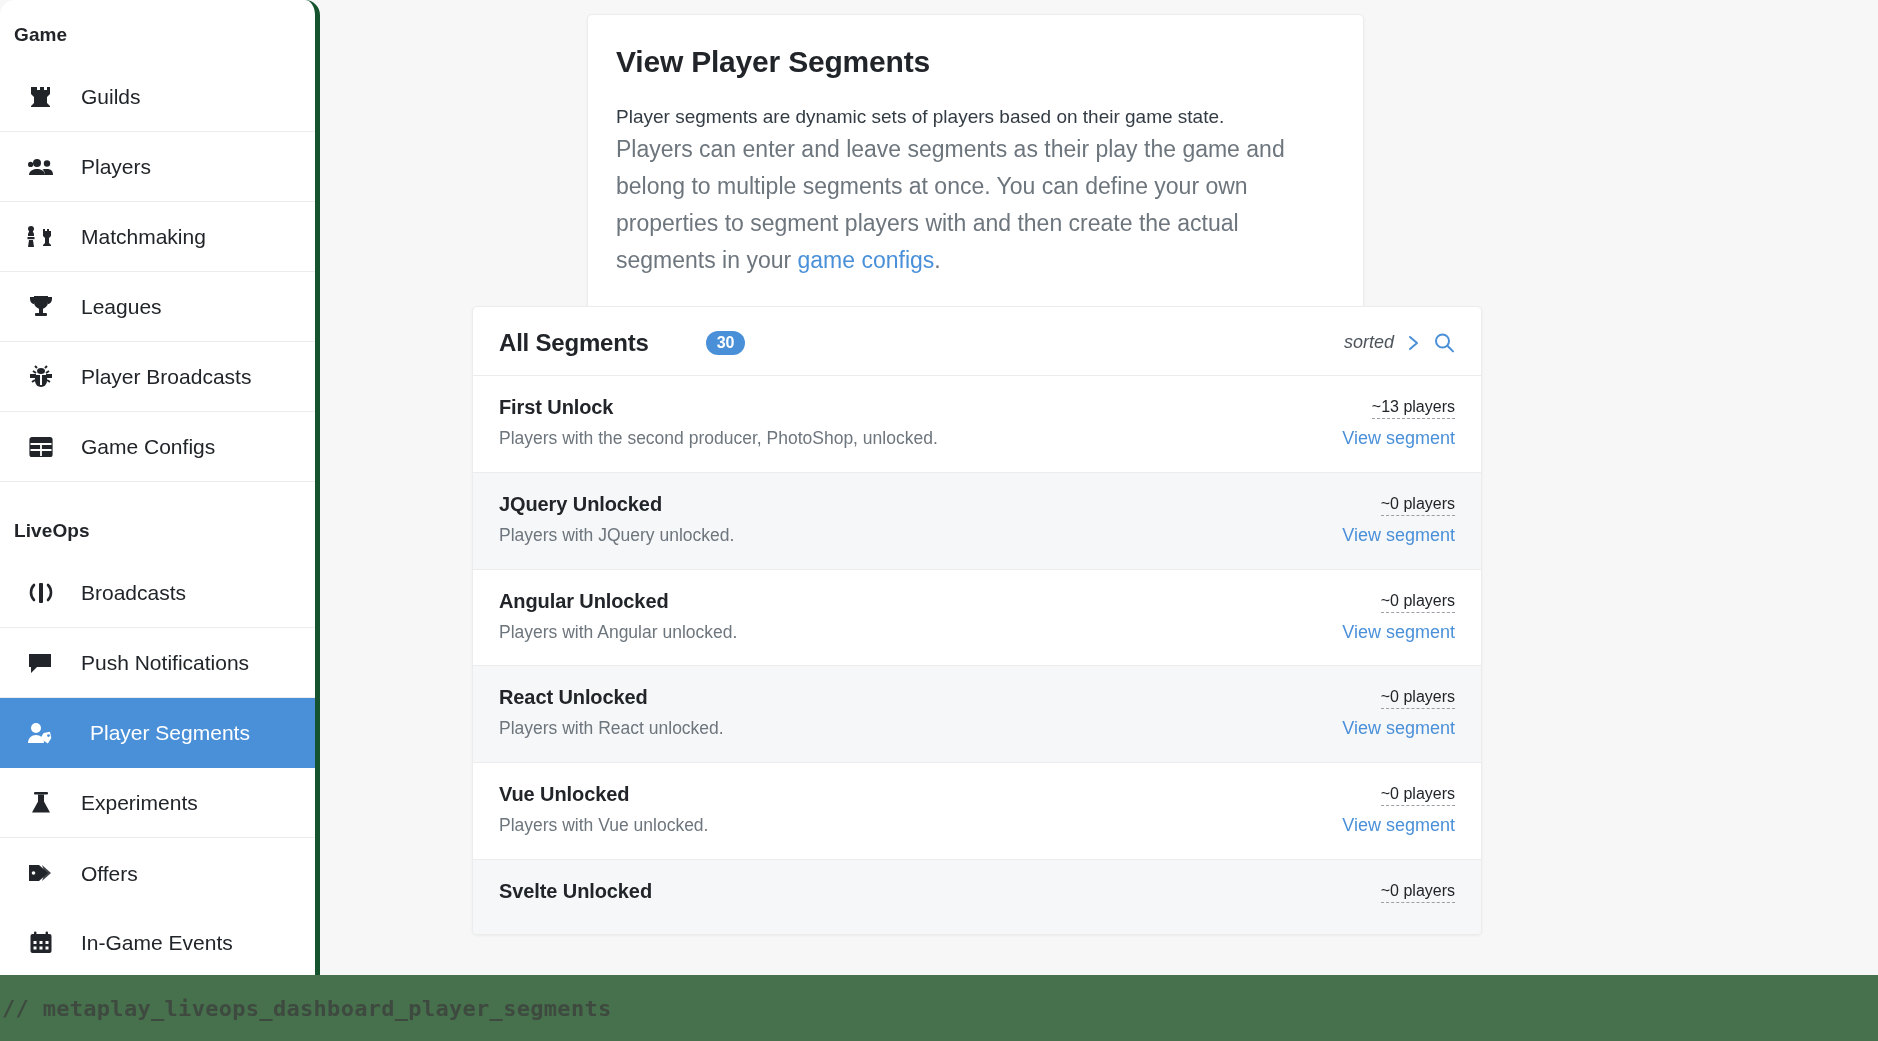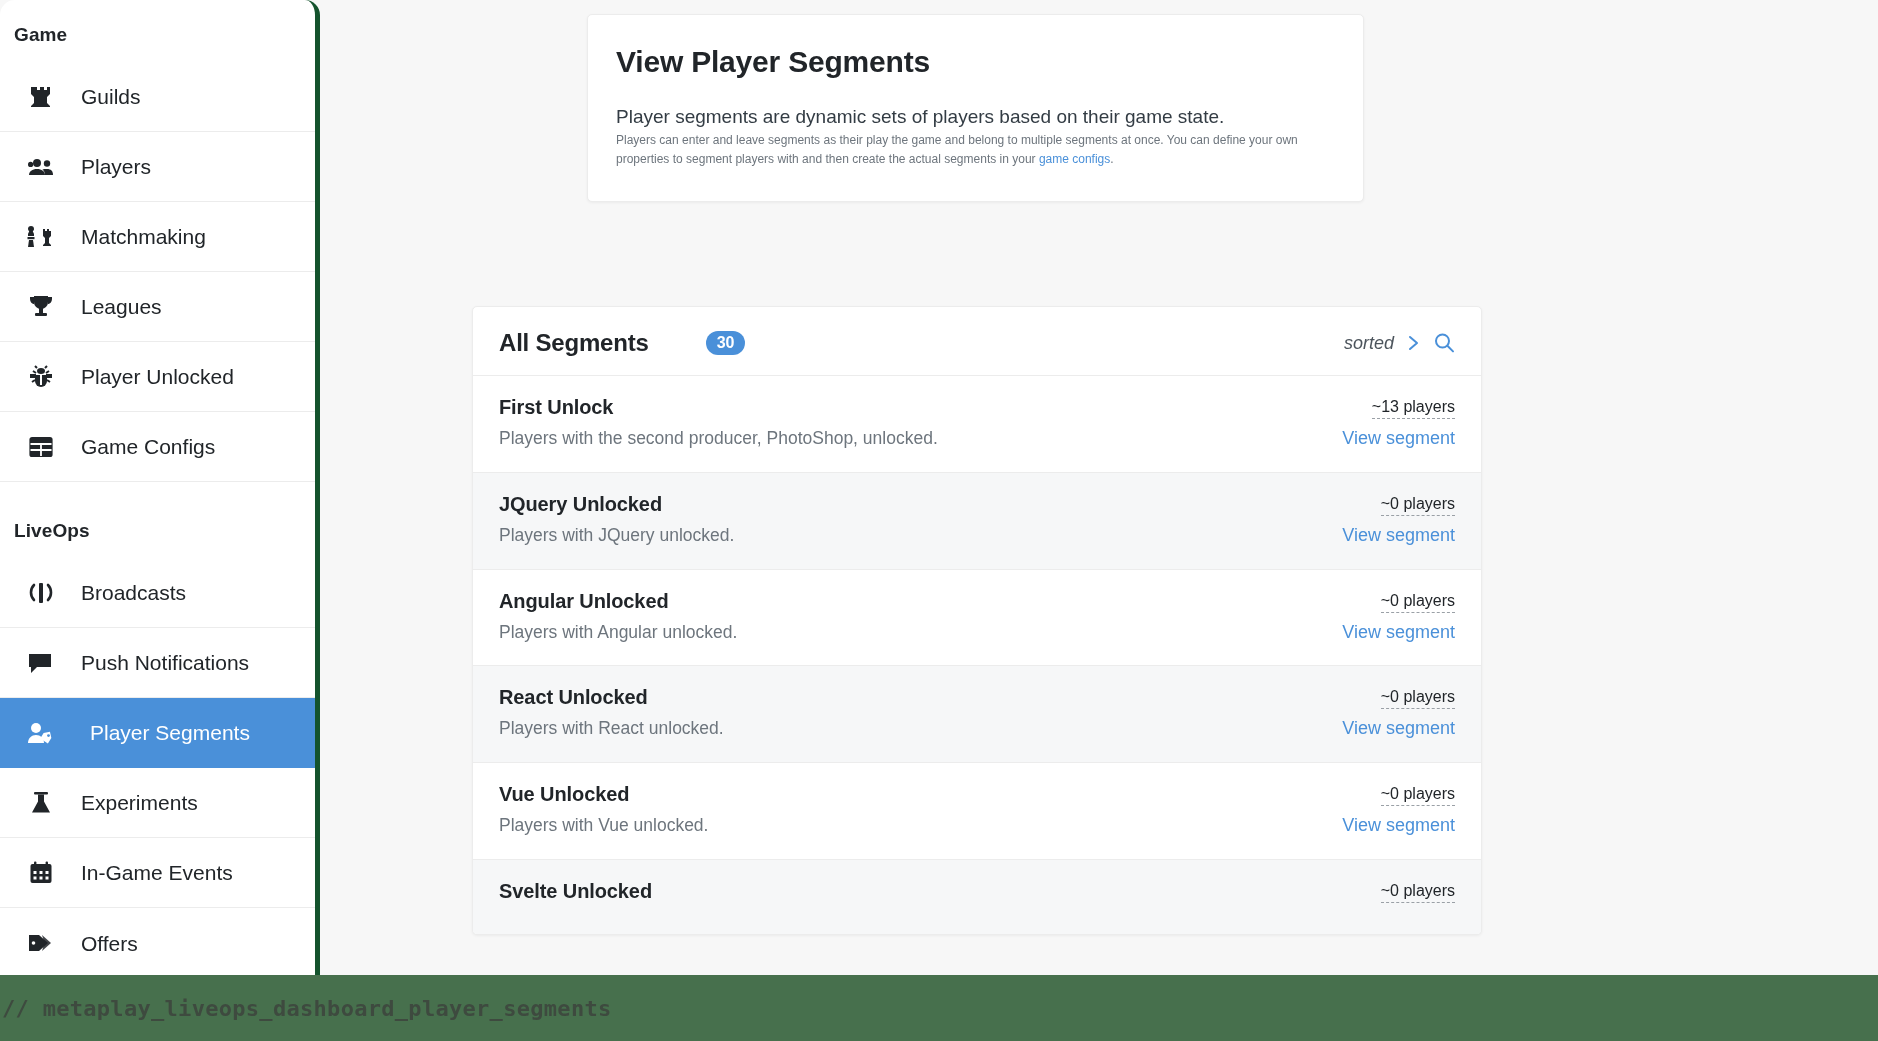--- a/index.html
+++ b/index.html
@@ -106,21 +106,21 @@
     color: #212529;
     letter-spacing: -0.2px;
     margin-bottom: 24px;
   }
   .intro-lead {
     font-size: 19px;
     color: #333c44;
     line-height: 1.45;
   }
   .intro-body {
-    font-size: 12px;
+    font-size: 23px;
     color: #6d757d;
     line-height: 1.62;
   }
   .intro-body a {
     color: #4a90d9;
     text-decoration: none;
   }
 
   
   .segments-card {
@@ -156,21 +156,20 @@
     background: #4a90d9;
     color: #ffffff;
     font-size: 16px;
     font-weight: bold;
     border-radius: 12px;
     padding: 3px 11px 4px 11px;
     line-height: 1.1;
   }
   .segments-header-right {
     display: flex;
-    align-items: center;
     gap: 12px;
   }
   .sorted-label {
     font-style: italic;
     font-size: 18px;
     color: #4c545c;
   }
   .chevron-btn, .search-btn {
     color: #4a90d9;
     cursor: pointer;
@@ -305,21 +304,21 @@
     <div class="nav-item">
       <span class="nav-icon">
         <svg width="24" height="24" viewBox="0 0 24 24" fill="#212529">
           <path d="M8 3l-2-2M16 3l2-2" stroke="#212529" stroke-width="2"></path>
           <ellipse cx="12" cy="6" rx="4" ry="3"></ellipse>
           <path d="M6 10h12v6a6 6 0 01-12 0z"></path>
           <path d="M2 10h4v2H2zM18 10h4v2h-4zM3 17l3-2M21 17l-3-2M4 6l3 2M20 6l-3 2" stroke="#212529" stroke-width="2"></path>
           <rect x="11" y="10" width="2" height="10" fill="#ffffff"></rect>
         </svg>
       </span>
-      <span class="nav-label">Player Unlocked</span>
+      <span class="nav-label">Player Broadcasts</span>
     </div>
 
     <div class="nav-item">
       <span class="nav-icon">
         <svg width="24" height="22" viewBox="0 0 24 22" fill="none" stroke="#212529" stroke-width="2.2">
           <rect x="1.5" y="2" width="21" height="18" rx="1.5" fill="#212529"></rect>
           <path d="M1.5 8h21M12 8v12M1.5 14h21" stroke="#ffffff" stroke-width="1.8"></path>
         </svg>
       </span>
       <span class="nav-label">Game Configs</span>
@@ -360,48 +359,48 @@
     </div>
 
     <div class="nav-item">
       <span class="nav-icon">
         <svg width="22" height="24" viewBox="0 0 22 24" fill="#212529">
           <rect x="4" y="1" width="14" height="2.6" rx="1"></rect>
           <path d="M8 3.6h6v7l6 11H2l6-11z"></path>
         </svg>
       </span>
       <span class="nav-label">Experiments</span>
+    </div>
+
+    <div class="nav-item no-border">
+      <span class="nav-icon">
+        <svg width="26" height="22" viewBox="0 0 26 22" fill="#212529">
+          <path d="M1 3h10l9 8-9 8H1z"></path>
+          <circle cx="5.5" cy="11" r="1.8" fill="#ffffff"></circle>
+          <path d="M14 3l9 8-9 8 2.5-8z" opacity=".85"></path>
+        </svg>
+      </span>
+      <span class="nav-label">Offers</span>
     </div>
 
     <div class="nav-item">
       <span class="nav-icon">
         <svg width="24" height="24" viewBox="0 0 24 24" fill="#212529">
           <rect x="5" y="0.5" width="2.4" height="4" rx="1"></rect>
           <rect x="16.6" y="0.5" width="2.4" height="4" rx="1"></rect>
           <rect x="1.5" y="3" width="21" height="19" rx="2"></rect>
           <rect x="4.5" y="10" width="3" height="3" fill="#ffffff"></rect>
           <rect x="10.5" y="10" width="3" height="3" fill="#ffffff"></rect>
           <rect x="16.5" y="10" width="3" height="3" fill="#ffffff"></rect>
           <rect x="4.5" y="15.5" width="3" height="3" fill="#ffffff"></rect>
           <rect x="10.5" y="15.5" width="3" height="3" fill="#ffffff"></rect>
           <rect x="16.5" y="15.5" width="3" height="3" fill="#ffffff"></rect>
         </svg>
       </span>
       <span class="nav-label">In-Game Events</span>
-    </div>
-
-    <div class="nav-item no-border">
-      <span class="nav-icon">
-        <svg width="26" height="22" viewBox="0 0 26 22" fill="#212529">
-          <path d="M1 3h10l9 8-9 8H1z"></path>
-          <circle cx="5.5" cy="11" r="1.8" fill="#ffffff"></circle>
-          <path d="M14 3l9 8-9 8 2.5-8z" opacity=".85"></path>
-        </svg>
-      </span>
-      <span class="nav-label">Offers</span>
     </div>
 
   </nav>
 
   <main class="main">
 
     <section class="intro-card">
       <h1 class="intro-title">View Player Segments</h1>
       <p class="intro-lead">Player segments are dynamic sets of players based on their game state.</p>
       <p class="intro-body">

